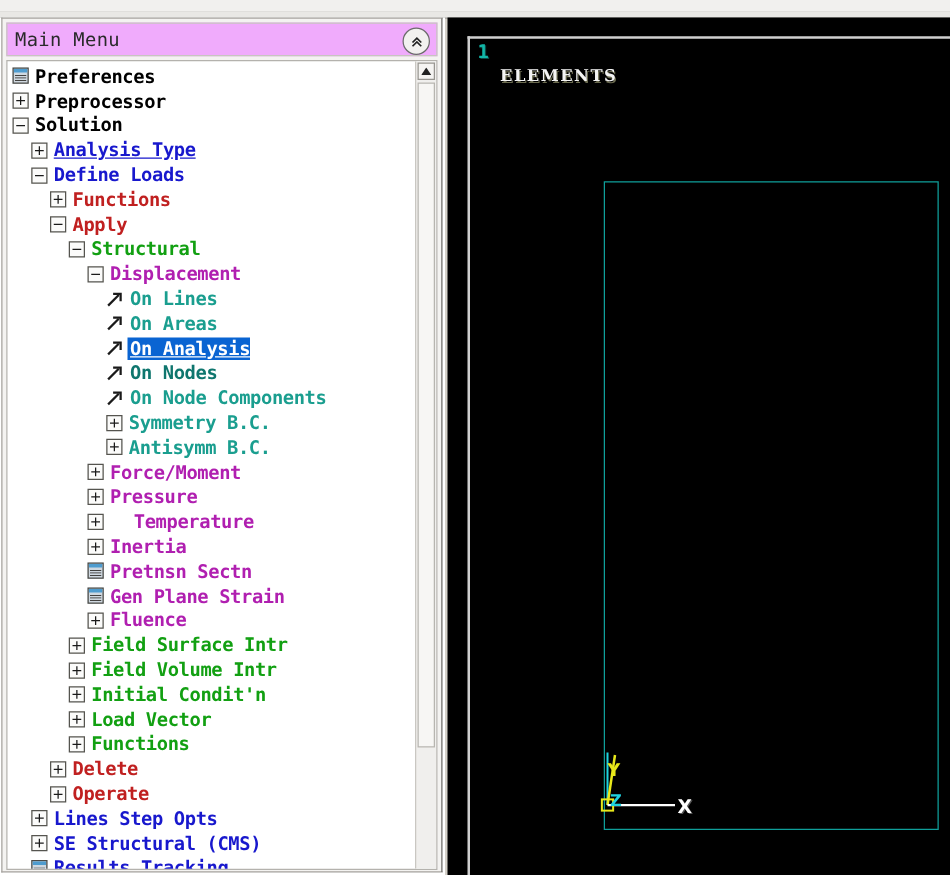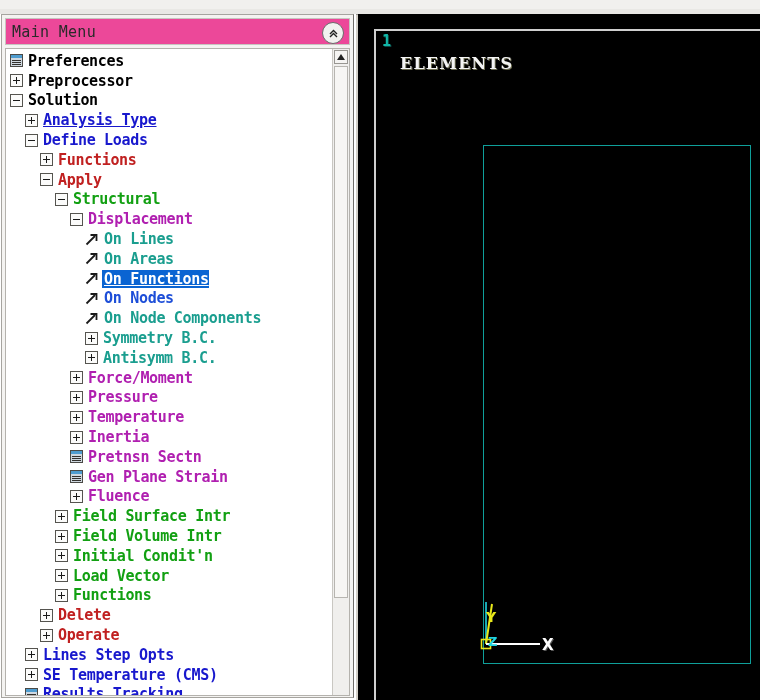--- a/index.html
+++ b/index.html
@@ -20,21 +20,21 @@
     position:absolute;left:0;top:14px;width:356px;height:686px;
     background:#ffffff;
   }
   .menu-outer{
     position:absolute;left:1px;top:0px;width:353px;height:684px;
     background:#f4f3f1;border:1px solid #a6a49f;border-right-color:#6f6d69;
     box-sizing:border-box;
   }
   .menu-title{
     position:absolute;left:3px;top:3px;width:345px;height:27px;
-    background:#ec4899;border:1px solid #c7c5c0;box-sizing:border-box;
+    background:#f0abfc;border:1px solid #c7c5c0;box-sizing:border-box;
     display:flex;align-items:center;
   }
   .menu-title .t{
     font-family:"DejaVu Sans Mono",monospace;
     font-size:15px;color:#2a2a2a;padding-left:6px;letter-spacing:.3px;
   }
   .collapse-btn{
     position:absolute;right:5px;top:3px;width:20px;height:20px;border-radius:50%;
     border:1px solid #6b6b6b;background:#f2f1ef;
     display:flex;align-items:center;justify-content:center;
@@ -112,21 +112,21 @@
     border-left:2px solid #cfcfcf;border-top:2px solid #cfcfcf;
     box-sizing:border-box;
   }
   .gfx-label-num{
     position:absolute;left:24px;top:18px;
     font-family:"DejaVu Sans Mono",monospace;font-size:15px;font-weight:bold;
     color:#12b7a8;text-shadow:1px 1px 0 #0c4a45;
   }
   .gfx-label-el{
     position:absolute;left:42px;top:40px;
-    font-family:"DejaVu Serif",serif;font-size:16px;font-weight:bold;
+    font-family:"DejaVu Serif",serif;font-size:13px;font-weight:bold;
     color:#f4f4f4;letter-spacing:1.2px;text-shadow:1px 1px 0 #6b6b50;
   }
   
   .mesh{
     position:absolute;left:125px;top:131px;width:268px;height:519px;
     border:1.5px solid #0f9f9a;box-sizing:border-box;
   }
   
   .triad{position:absolute;left:120px;top:588px;width:80px;height:80px;}
   .triad svg{display:block;}
@@ -221,30 +221,30 @@
               </span>
               <span class="lbl" style="color: rgb(26, 158, 143);">On Areas</span>
             </div>
             <div class="row sel" style="padding-left: 77px;">
               <span class="ico arrow">
                 <svg width="14" height="13" viewBox="0 0 14 13">
                   <path d="M1.5 11.5 L10 3" stroke="#1a1a1a" stroke-width="1.8" fill="none"></path>
                   <path d="M5.5 2 L11.5 2 L11.5 8" stroke="#1a1a1a" stroke-width="1.8" fill="none"></path>
                 </svg>
               </span>
-              <span class="lbl">On Functions</span>
-            </div>
-            <div class="row" style="padding-left: 77px;">
-              <span class="ico arrow">
-                <svg width="14" height="13" viewBox="0 0 14 13">
-                  <path d="M1.5 11.5 L10 3" stroke="#1a1a1a" stroke-width="1.8" fill="none"></path>
-                  <path d="M5.5 2 L11.5 2 L11.5 8" stroke="#1a1a1a" stroke-width="1.8" fill="none"></path>
-                </svg>
-              </span>
-              <span class="lbl" style="color: #1d4ed8;">On Nodes</span>
+              <span class="lbl">On Analysis</span>
+            </div>
+            <div class="row" style="padding-left: 77px;">
+              <span class="ico arrow">
+                <svg width="14" height="13" viewBox="0 0 14 13">
+                  <path d="M1.5 11.5 L10 3" stroke="#1a1a1a" stroke-width="1.8" fill="none"></path>
+                  <path d="M5.5 2 L11.5 2 L11.5 8" stroke="#1a1a1a" stroke-width="1.8" fill="none"></path>
+                </svg>
+              </span>
+              <span class="lbl" style="color: #0f766e;">On Nodes</span>
             </div>
             <div class="row" style="padding-left: 77px;">
               <span class="ico arrow">
                 <svg width="14" height="13" viewBox="0 0 14 13">
                   <path d="M1.5 11.5 L10 3" stroke="#1a1a1a" stroke-width="1.8" fill="none"></path>
                   <path d="M5.5 2 L11.5 2 L11.5 8" stroke="#1a1a1a" stroke-width="1.8" fill="none"></path>
                 </svg>
               </span>
               <span class="lbl" style="color: rgb(26, 158, 143);">On Node Components</span>
             </div>
@@ -257,21 +257,21 @@
               <span class="lbl" style="color: rgb(26, 158, 143);">Antisymm B.C.</span>
             </div>
             <div class="row" style="padding-left: 62px;">
               <span class="ico box plus"></span>
               <span class="lbl" style="color: rgb(176, 31, 176);">Force/Moment</span>
             </div>
             <div class="row" style="padding-left: 62px;">
               <span class="ico box plus"></span>
               <span class="lbl" style="color: rgb(176, 31, 176);">Pressure</span>
             </div>
-            <div class="row" style="padding-left: 62px;">
+            <div class="row" style="padding-left: 62px; gap: 19px;">
               <span class="ico box plus"></span>
               <span class="lbl" style="color: rgb(176, 31, 176);">Temperature</span>
             </div>
             <div class="row" style="padding-left: 62px;">
               <span class="ico box plus"></span>
               <span class="lbl" style="color: rgb(176, 31, 176);">Inertia</span>
             </div>
             <div class="row" style="padding-left: 62px;">
               <span class="ico sheet"></span>
               <span class="lbl" style="color: rgb(176, 31, 176);">Pretnsn Sectn</span>
@@ -311,21 +311,21 @@
             <div class="row" style="padding-left: 32px;">
               <span class="ico box plus"></span>
               <span class="lbl" style="color: rgb(192, 32, 32);">Operate</span>
             </div>
             <div class="row" style="padding-left: 17px;">
               <span class="ico box plus"></span>
               <span class="lbl" style="color: rgb(24, 24, 205);">Lines Step Opts</span>
             </div>
             <div class="row" style="padding-left: 17px;">
               <span class="ico box plus"></span>
-              <span class="lbl" style="color: rgb(24, 24, 205);">SE Temperature (CMS)</span>
+              <span class="lbl" style="color: rgb(24, 24, 205);">SE Structural (CMS)</span>
             </div>
             <div class="row" style="padding-left: 17px;">
               <span class="ico sheet"></span>
               <span class="lbl" style="color: rgb(24, 24, 205);">Results Tracking</span>
             </div>
           </div>
 
         <div class="vscroll">
           <div class="up">
             <svg width="8" height="6" viewBox="0 0 8 6">

